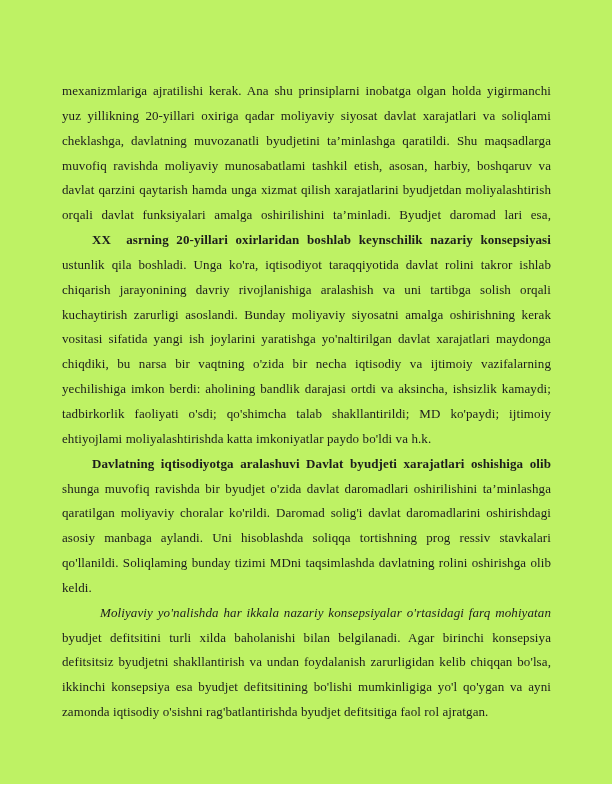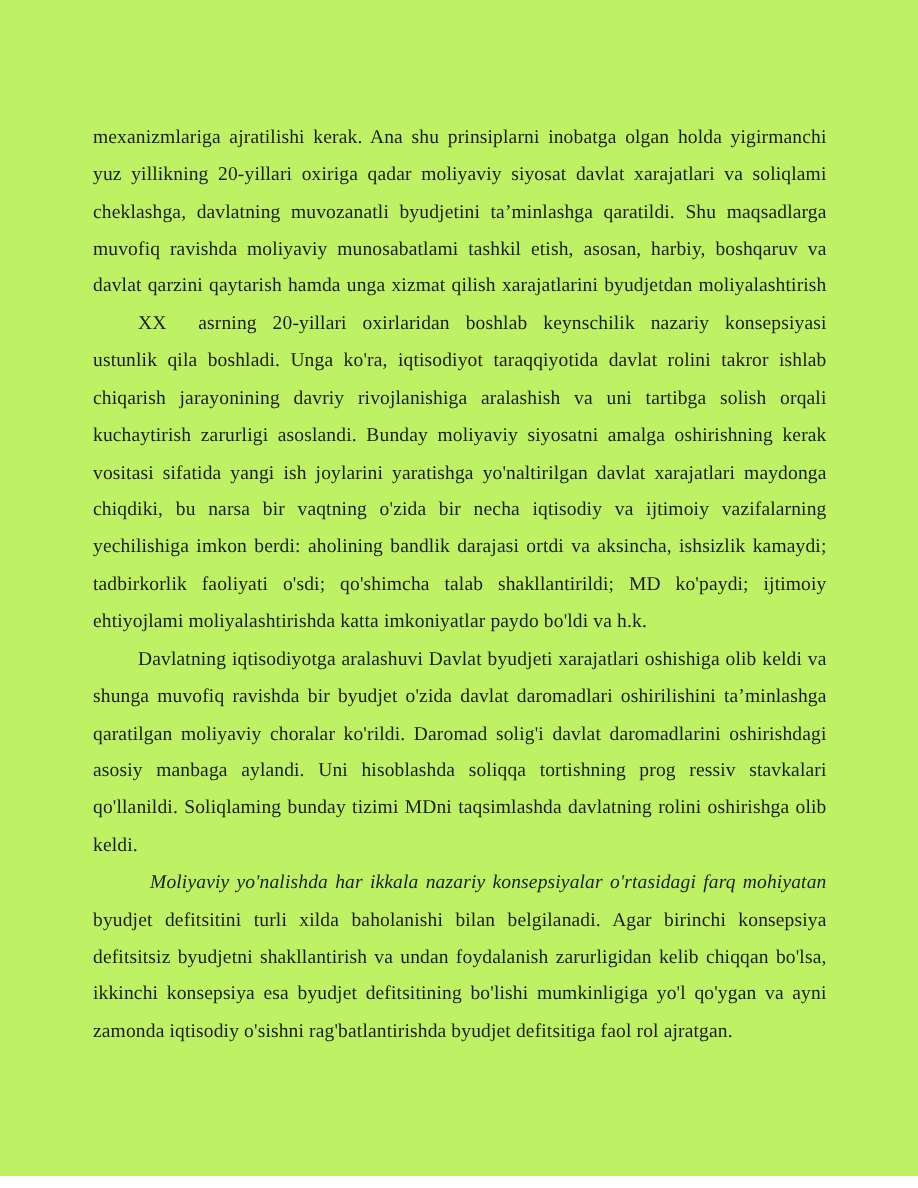--- a/index.html
+++ b/index.html
@@ -35,37 +35,39 @@
     text-align-last: justify;
     -moz-text-align-last: justify;
     letter-spacing: 0.1px;
   }
   .line.para-end {
     text-align-last: left;
     -moz-text-align-last: left;
   }
   .line.indent {
     text-indent: 30px;
+    font-weight: bold;
   }
   .line.indent-lg {
     text-indent: 38px;
     font-style: italic;
   }
 </style>
 </head>
 <body>
 
 <div class="page">
   <div class="text-block">
       <div class="paragraph">
         <div class="line">mexanizmlariga ajratilishi kerak. Ana shu prinsiplarni inobatga olgan holda yigirmanchi</div>
         <div class="line">yuz yillikning 20-yillari oxiriga qadar moliyaviy siyosat davlat xarajatlari va soliqlami</div>
         <div class="line">cheklashga, davlatning muvozanatli byudjetini ta’minlashga qaratildi. Shu maqsadlarga</div>
         <div class="line">muvofiq ravishda moliyaviy munosabatlami tashkil etish, asosan, harbiy, boshqaruv va</div>
         <div class="line">davlat qarzini qaytarish hamda unga xizmat qilish xarajatlarini byudjetdan moliyalashtirish</div>
+        <div class="line">orqali davlat funksiyalari amalga oshirilishini ta’minladi. Byudjet daromad lari esa,</div>
       </div>
       <div class="paragraph">
         <div class="line indent">XX &nbsp;asrning 20-yillari oxirlaridan boshlab keynschilik nazariy konsepsiyasi</div>
         <div class="line">ustunlik qila boshladi. Unga ko'ra, iqtisodiyot taraqqiyotida davlat rolini takror ishlab</div>
         <div class="line">chiqarish jarayonining davriy rivojlanishiga aralashish va uni tartibga solish orqali</div>
         <div class="line">kuchaytirish zarurligi asoslandi. Bunday moliyaviy siyosatni amalga oshirishning kerak</div>
         <div class="line">vositasi sifatida yangi ish joylarini yaratishga yo'naltirilgan davlat xarajatlari maydonga</div>
         <div class="line">chiqdiki, bu narsa bir vaqtning o'zida bir necha iqtisodiy va ijtimoiy vazifalarning</div>
         <div class="line">yechilishiga imkon berdi: aholining bandlik darajasi ortdi va aksincha, ishsizlik kamaydi;</div>
         <div class="line">tadbirkorlik faoliyati o'sdi; qo'shimcha talab shakllantirildi; MD ko'paydi; ijtimoiy</div>

